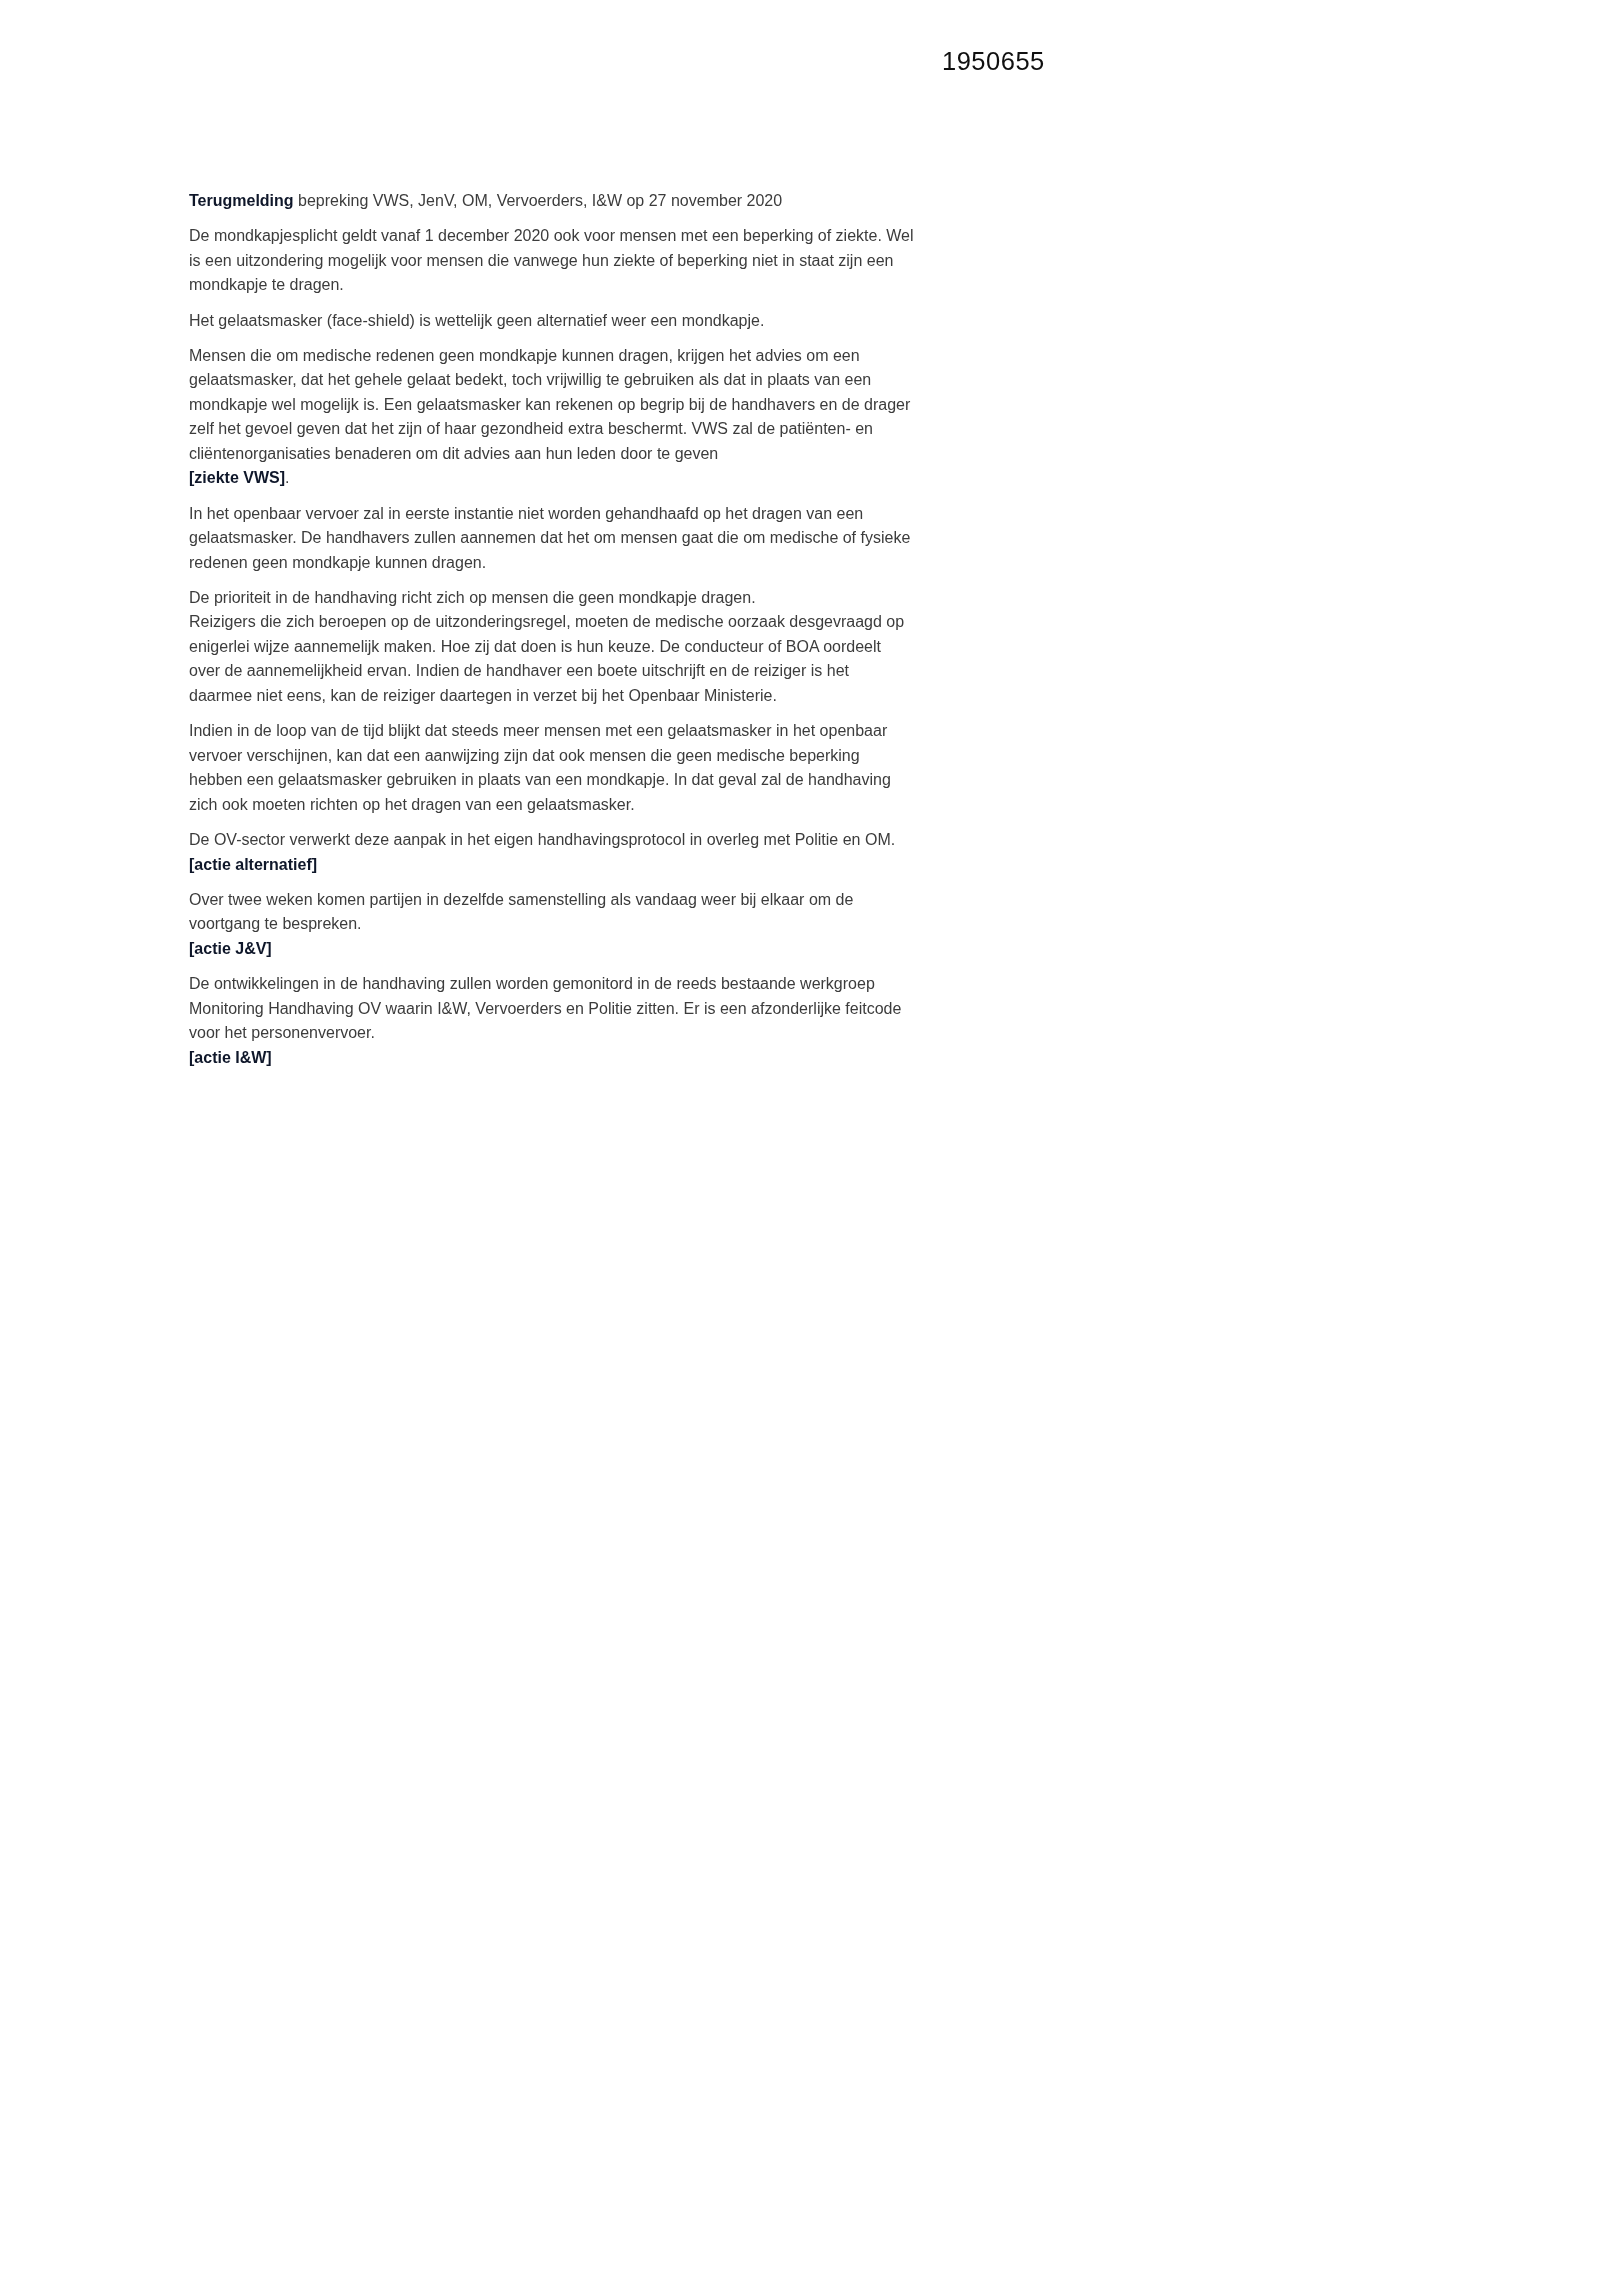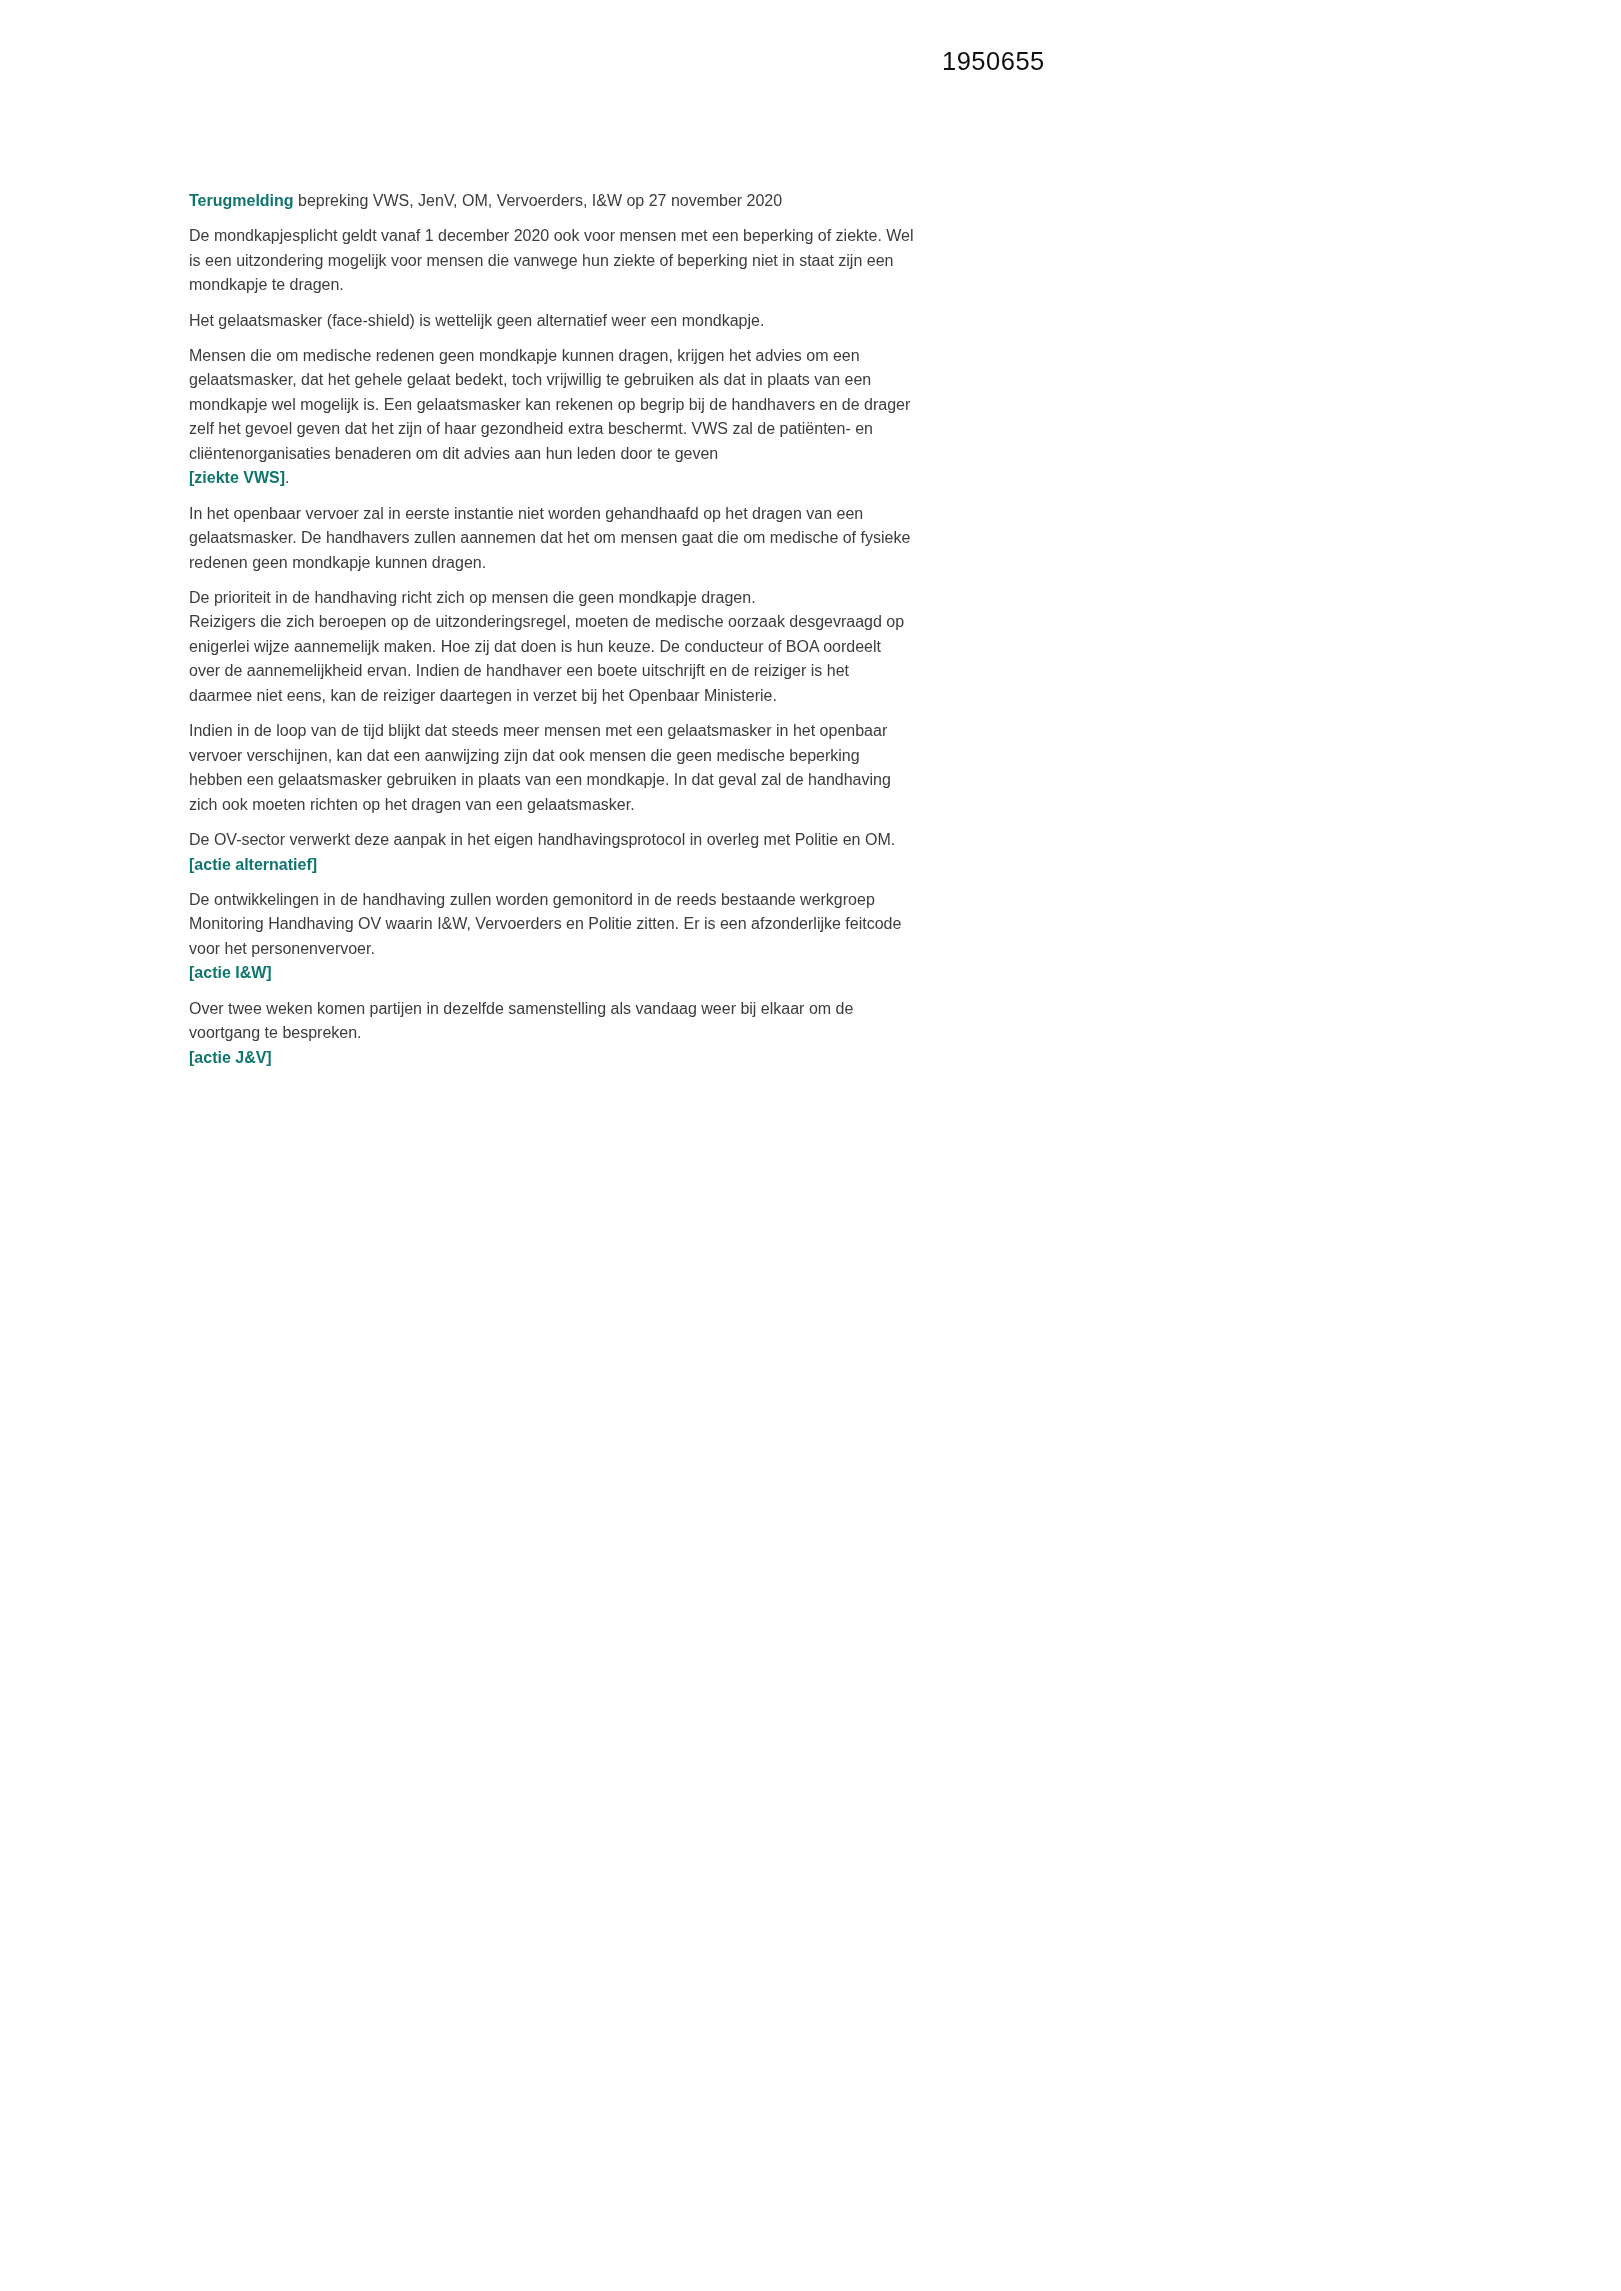--- a/index.html
+++ b/index.html
@@ -32,21 +32,21 @@
     font-size: 16px;
     line-height: 24.5px;
     font-family: "Liberation Sans", sans-serif;
   }
   .title, .para {
     margin: 0 0 10.8px 0;
     white-space: pre-wrap;
   }
   .title strong, .para strong {
     font-weight: bold;
-    color: #0f766e;
+    color: #0f172a;
   }
 </style>
 </head>
 <body>
 
 <div class="page">
   <div class="doc-number">1950655</div>
 
   <div class="content">
     <p class="title"><strong>Terugmelding</strong><span> bepreking VWS, JenV, OM, Vervoerders, I&amp;W op 27 november 2020</span></p>
@@ -62,20 +62,20 @@
     <p class="para"><span>In het openbaar vervoer zal in eerste instantie niet worden gehandhaafd op het dragen van een gelaatsmasker. De handhavers zullen aannemen dat het om mensen gaat die om medische of fysieke redenen geen mondkapje kunnen dragen.</span><strong></strong><span></span></p>
 
     <p class="para"><span>De prioriteit in de handhaving richt zich op mensen die geen mondkapje dragen.
 Reizigers die zich beroepen op de uitzonderingsregel, moeten de medische oorzaak desgevraagd op enigerlei wijze aannemelijk maken. Hoe zij dat doen is hun keuze. De conducteur of BOA oordeelt over de aannemelijkheid ervan. Indien de handhaver een boete uitschrijft en de reiziger is het daarmee niet eens, kan de reiziger daartegen in verzet bij het Openbaar Ministerie.</span><strong></strong><span></span></p>
 
     <p class="para"><span>Indien in de loop van de tijd blijkt dat steeds meer mensen met een gelaatsmasker in het openbaar vervoer verschijnen, kan dat een aanwijzing zijn dat ook mensen die geen medische beperking hebben een gelaatsmasker gebruiken in plaats van een mondkapje. In dat geval zal de handhaving zich ook moeten richten op het dragen van een gelaatsmasker.</span><strong></strong><span></span></p>
 
     <p class="para"><span>De OV-sector verwerkt deze aanpak in het eigen handhavingsprotocol in overleg met Politie en OM.
 </span><strong>[actie alternatief]</strong><span></span></p>
 
+    <p class="para"><span>Over twee weken komen partijen in dezelfde samenstelling als vandaag weer bij elkaar om de voortgang te bespreken.
+</span><strong>[actie J&amp;V]</strong><span></span></p>
+
     <p class="para"><span>De ontwikkelingen in de handhaving zullen worden gemonitord in de reeds bestaande werkgroep Monitoring Handhaving OV waarin I&amp;W, Vervoerders en Politie zitten. Er is een afzonderlijke feitcode voor het personenvervoer.
 </span><strong>[actie I&amp;W]</strong><span></span></p>
-
-    <p class="para"><span>Over twee weken komen partijen in dezelfde samenstelling als vandaag weer bij elkaar om de voortgang te bespreken.
-</span><strong>[actie J&amp;V]</strong><span></span></p>
   </div>
 </div>
 
 
 </body></html>

